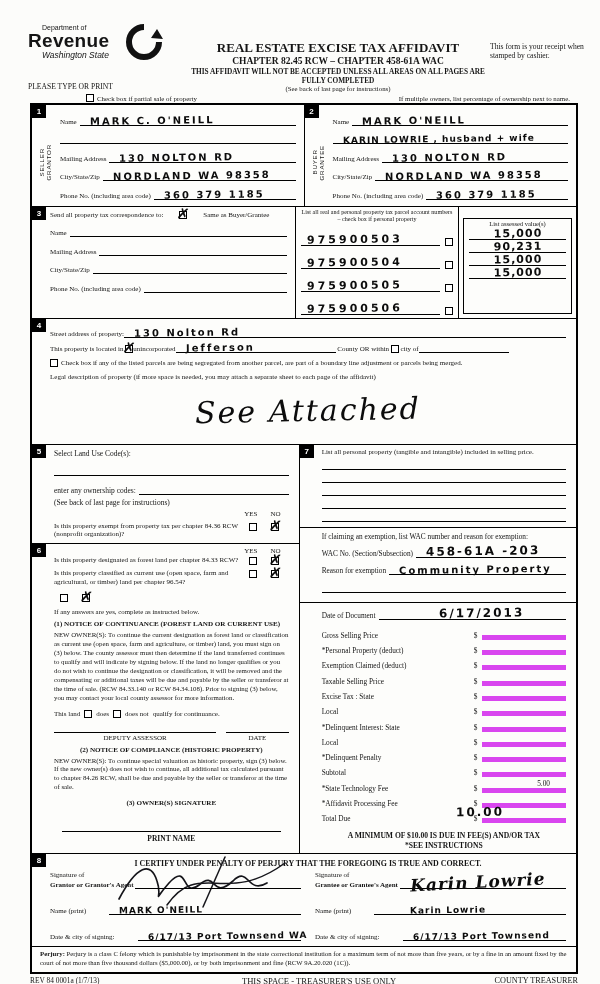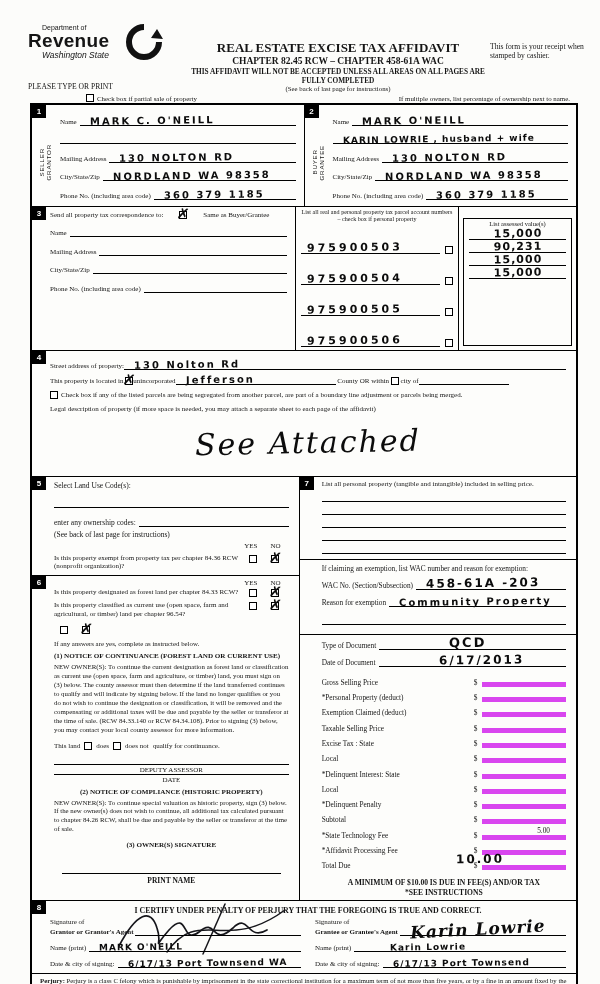--- a/index.html
+++ b/index.html
@@ -54,21 +54,21 @@
   .parties { display:flex; border-bottom:1.5px solid #000; }
   .party { flex:1; position:relative; padding:2px 8px 6px 28px; min-height:80px; }
   .party.seller { border-right:1.5px solid #000; }
 
   
   .s3 { display:flex; border-bottom:1.5px solid #000; }
   .s3-left { width:48.5%; position:relative; padding:2px 8px 5px 18px; border-right:1px solid #000; }
   .s3-left .corr { font-size:7px; margin-top:2px; display:flex; align-items:center; gap:16px; flex-wrap:wrap; }
   .s3-mid { width:30%; border-right:1px solid #000; padding:2px 5px 3px; }
   .s3-mid .hdr { font-size:6.1px; text-align:center; line-height:1.15; }
-  .parcelrow { display:flex; align-items:flex-end; height:31px; }
+  .parcelrow { display:flex; align-items:flex-end; height:23px; }
   .pline { flex:1; border-bottom:1px solid #000; position:relative; height:12px; margin-right:5px; }
   .pline .hw { font-size:11px; letter-spacing:3px; left:6px; }
   .s3-right { flex:1; padding:11px 4px 4px; }
   .assessed { border:1px solid #000; height:100%; padding:1px 5px 3px; }
   .assessed .hdr { font-size:6.5px; text-align:center; }
   .aline { border-bottom:1px solid #000; height:13px; position:relative; }
   .aline .hw { font-size:11px; letter-spacing:1px; }
 
   
   .s4 { position:relative; padding:4px 10px 0 18px; font-size:7px; border-bottom:1.5px solid #000; }
@@ -87,21 +87,21 @@
   .yn { display:flex; justify-content:flex-end; gap:13px; font-size:7px; padding-right:8px; margin-top:3px; }
   .qrow { display:flex; align-items:flex-start; font-size:7px; margin-top:4px; line-height:1.25; }
   .qtext { flex:1; padding-right:4px; }
   .qcbs { width:46px; display:flex; justify-content:space-between; padding:1px 10px 0 6px; }
 
   .s6 { position:relative; padding:2px 10px 5px 22px; font-size:7px; flex:1; }
   .para { font-size:6.85px; line-height:1.3; margin-top:3px; }
   .ctitle { font-weight:bold; font-size:7.1px; margin-top:4px; }
   .ctr { text-align:center; }
   .landline { display:flex; align-items:center; gap:4px; font-size:7px; margin-top:7px; }
-  .duo { display:flex; margin-top:14px;flex-direction:column; }
+  .duo { display:flex; gap:10px; margin-top:14px; }
   .duo .a { flex:2.6; border-top:1px solid #000; text-align:center; font-size:7px; padding-top:1px; }
   .duo .b { flex:1; border-top:1px solid #000; text-align:center; font-size:7px; padding-top:1px; }
   .printline { margin:18px 8px 0; border-top:1px solid #000; text-align:center; font-size:7.5px; font-weight:bold; padding-top:2px; }
 
   .s7 { position:relative; padding:3px 10px 2px 22px; font-size:7px; }
   .listline { border-bottom:1px solid #000; height:13px; }
   .rule { border-top:1px solid #000; margin:5px -10px 4px -22px; }
   .wacrow { display:flex; align-items:flex-end; margin-top:6px; font-size:7.3px; }
   .feerows { margin-top:4px; }
   .fee-row { display:flex; align-items:flex-end; height:15.3px; font-size:7.3px; }
@@ -114,21 +114,21 @@
   .minnote div { line-height:1.3; }
 
   
   .s8 { position:relative; border-bottom:1px solid #000; padding:3px 10px 5px 18px; }
   .certify { text-align:center; font-weight:bold; font-size:7.9px; margin-top:2px; }
   .sigcols { display:flex; gap:14px; margin-top:3px; }
   .sigcol { flex:1; font-size:7px; position:relative; }
   .siglabel { line-height:1.2; }
   .sigrow { display:flex; align-items:flex-end; }
   .sigrow .fline { height:10px; }
-  .sigcol .frow { margin-top:5px; }
+  .sigcol .frow { margin-top:15px;gap:20px; }
   .scribble { position:absolute; right:4px; top:-16px; pointer-events:none; }
   .cursive-sig { font-family:"DejaVu Serif", serif; font-style:italic; font-weight:bold;
                  font-size:17px; letter-spacing:1px; bottom:-4px; transform:rotate(-3deg); }
 
   .perjury { font-size:6.7px; line-height:1.3; padding:3px 8px 4px; }
   .perjury b { font-size:6.8px; }
 
   .footer { display:flex; margin:2px 22px 0 30px; font-size:7.4px; align-items:flex-start; }
   .footer .c1 { width:170px; }
   .footer .c2 { flex:1; text-align:center; font-size:8.6px; }
@@ -448,26 +448,20 @@
             <span class="flabel">Reason for exemption</span>
             <span class="fline">
                 <span class="hw">Community  Property</span>
               </span>
           </div>
           <div class="frow">
               <span class="fline"></span>
             </div>
 
           <div class="rule" style="margin-top:9px"></div>
-          <div class="wacrow" style="margin-top:2px">
-            <span class="flabel">Type of Document</span>
-            <span class="fline">
-                <span class="hw" style="font-size:13px;left:70px">QCD</span>
-              </span>
-          </div>
           <div class="wacrow">
             <span class="flabel">Date of Document</span>
             <span class="fline">
                 <span class="hw" style="font-size:12px;left:60px">6/17/2013</span>
               </span>
           </div>
 
           <div class="feerows">
             <div class="fee-row">
                 <span class="fee-label">Gross Selling Price</span>

